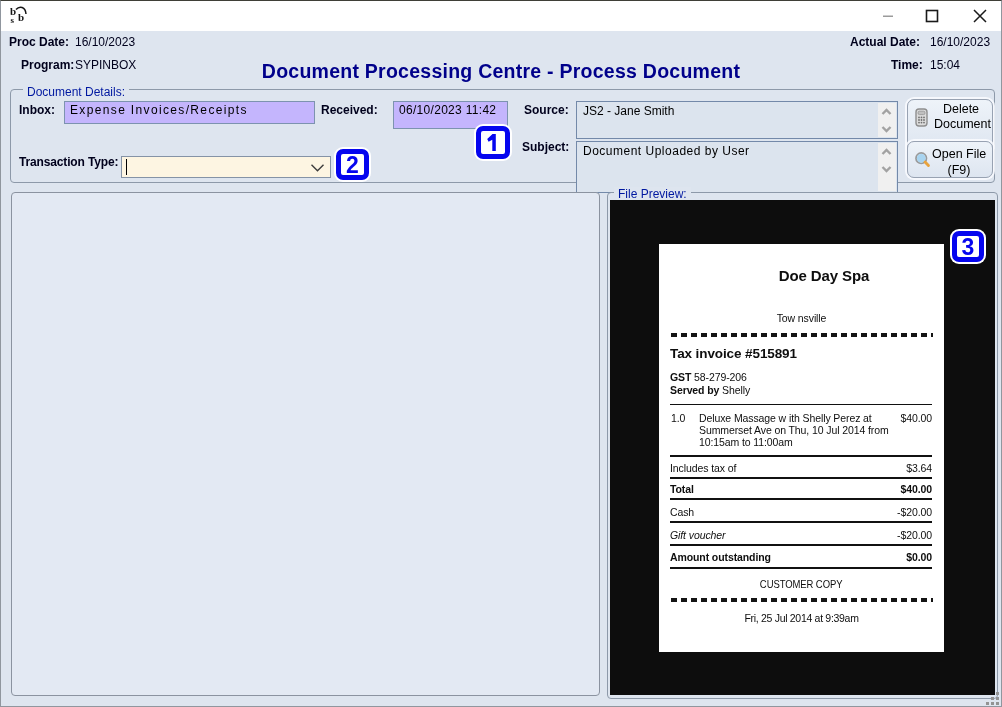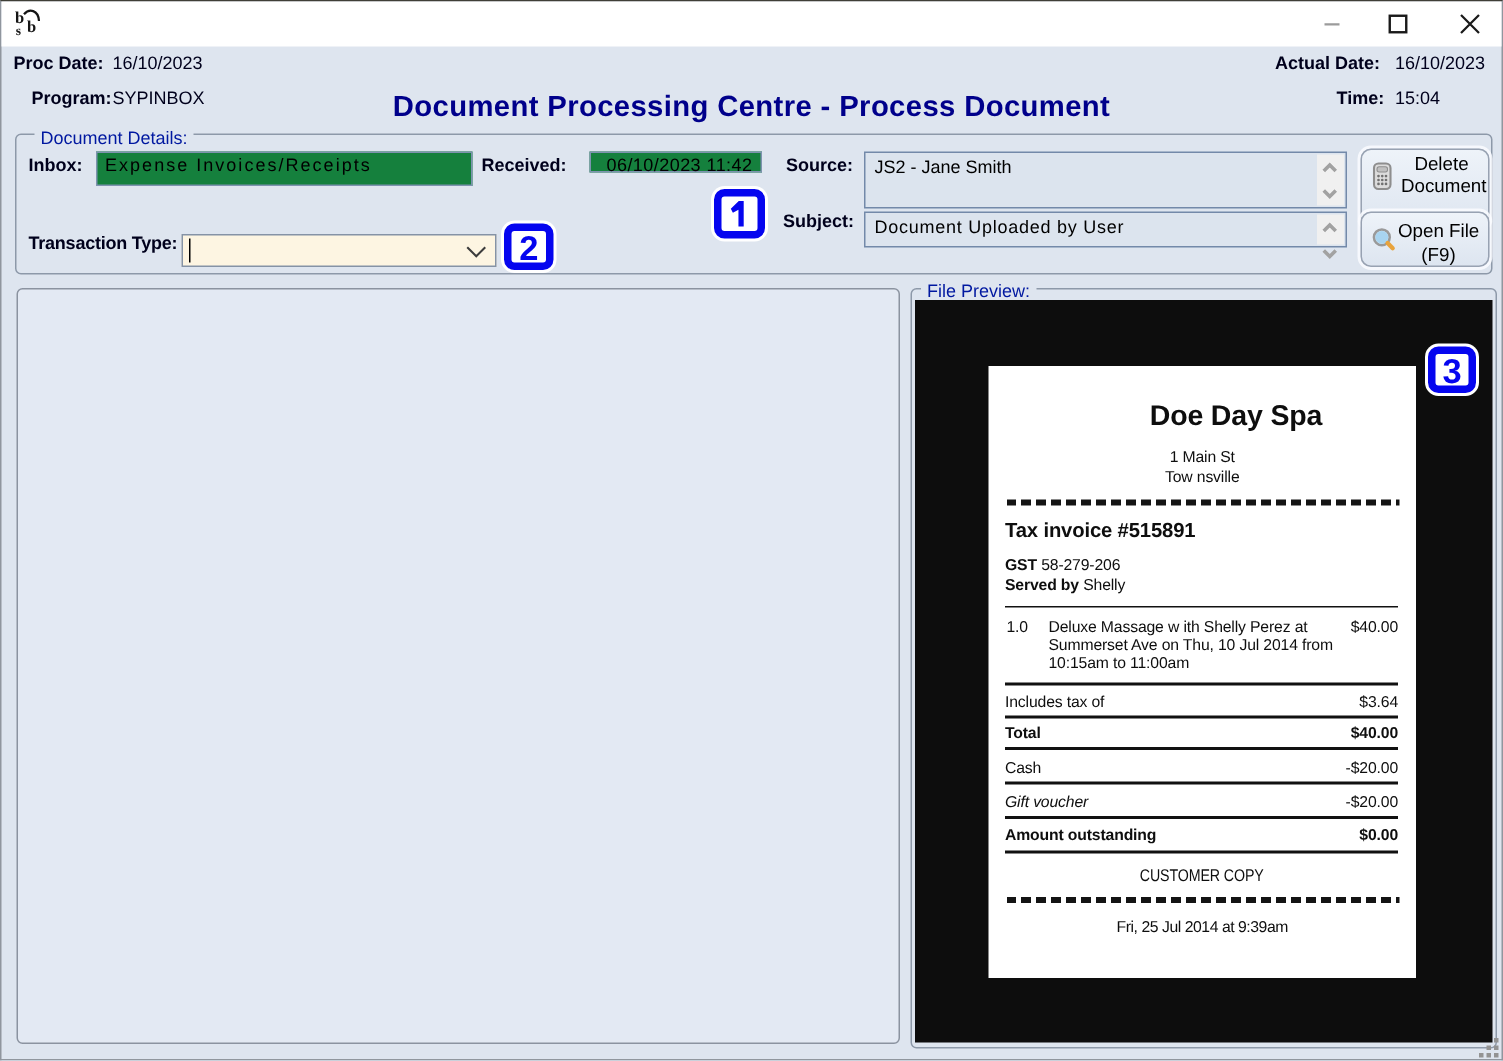--- a/index.html
+++ b/index.html
@@ -23,21 +23,21 @@
 .hlabel { position:absolute; font-size:12px; font-weight:bold; color:#00001c; white-space:nowrap; }
 .hvalue { position:absolute; font-size:12px; color:#00001c; white-space:nowrap; }
 #bbs-title { position:absolute; left:0; width:1000px; top:35px; text-align:center; font-size:24px; letter-spacing:0.8px; font-weight:bold; color:#00008b; }
 #bbs-sub { position:absolute; left:0; width:1000px; top:59px; text-align:center; font-size:19.5px; letter-spacing:0.25px; font-weight:bold; color:#00008b; }
 
 
 .groupbox { position:absolute; border:1px solid #8d99a9; border-radius:4px; }
 .grouplabel { position:absolute; font-size:12px; color:#0018a0; background:#dee5ef; padding:0 4px; white-space:nowrap; }
 
 .flabel { position:absolute; font-size:12px; font-weight:bold; color:#00001c; white-space:nowrap; }
-.field { position:absolute; background:#15803d; border:1px solid #7d93af; font-size:12px; color:#000; line-height:14px; padding-top:0.5px; padding-left:5px; white-space:nowrap; }
+.field { position:absolute; background:#c4b5fd; border:1px solid #7d93af; font-size:12px; color:#000; line-height:14px; padding-top:0.5px; padding-left:5px; white-space:nowrap; }
 .tarea { position:absolute; background:#dce4ee; border:1px solid #7389a9; font-size:12px; color:#000; }
 .tarea .txt { position:absolute; left:6px; top:1.5px; white-space:nowrap; }
 .sbar { position:absolute; right:1px; top:1px; bottom:1px; width:18px; background:#f0f0f0; }
 .chev { position:absolute; width:11px; height:11px; }
 
 .badge { position:absolute; background:#ffffff; border:5px solid #0505ef; border-radius:7px; box-shadow:0 0 0 2px #ffffff; color:#0505ef; font-weight:bold; font-size:23px; text-align:center; font-family:"Liberation Sans",sans-serif; }
 
 .btn { position:absolute; left:906px; width:86px; background:linear-gradient(180deg,#eef3f9,#dde5f0); border:1px solid #98a2b2; border-radius:7px; box-shadow:0 0 0 2px rgba(250,252,255,.85); color:#000; font-size:12.5px; text-align:center; }
 
 #combobox { position:absolute; left:120px; top:155px; width:210px; height:22px; background:#fdf5e2; border:1px solid #8593a6; }
@@ -88,35 +88,35 @@
   <div class="hvalue" style="left:929px; top:34px;">16/10/2023</div>
   <div class="hlabel" style="left:890px; top:57px;">Time:</div>
   <div class="hvalue" style="left:929px; top:57px;">15:04</div>
 
   <div class="groupbox" style="left:9px; top:88px; width:985px; height:94px;"></div>
   <div class="grouplabel" style="left:22px; top:84px;">Document Details:</div>
 
   <div class="flabel" style="left:18px; top:101.5px;">Inbox:</div>
   <div class="field" style="left:63px; top:100px; width:251px; height:23px; letter-spacing:1.35px;">Expense Invoices/Receipts</div>
   <div class="flabel" style="left:320px; top:101.5px;">Received:</div>
-  <div class="field" style="left:392px; top:100px; width:115px; height:14px; letter-spacing:0.3px;text-align:center;">06/10/2023 11:42</div>
+  <div class="field" style="left:392px; top:100px; width:115px; height:28px; letter-spacing:0.3px;">06/10/2023 11:42</div>
 
   <div class="flabel" style="left:523px; top:101.5px;">Source:</div>
   <div class="tarea" style="left:575px; top:100px; width:322px; height:38px;padding-left:48px;">
     <div class="txt">JS2 - Jane Smith</div>
     <div class="sbar"></div>
     <svg class="chev" style="right:5px; top:5px;" viewBox="0 0 11 11">
         <path d="M1.5 7 L5.5 3 L9.5 7" fill="none" stroke="#a2a2a2" stroke-width="2.4"></path>
       </svg>
     <svg class="chev" style="right:5px; top:21px;" viewBox="0 0 11 11">
         <path d="M1.5 4 L5.5 8 L9.5 4" fill="none" stroke="#a2a2a2" stroke-width="2.4"></path>
       </svg>
   </div>
   <div class="flabel" style="left:521px; top:138.5px;">Subject:</div>
-  <div class="tarea" style="left:575px; top:140px; width:322px; height:24px;">
+  <div class="tarea" style="left:575px; top:140px; width:322px; height:52px;">
     <div class="txt" style="letter-spacing:0.5px;">Document Uploaded by User</div>
     <div class="sbar"></div>
     <svg class="chev" style="right:5px; top:5px;" viewBox="0 0 11 11">
         <path d="M1.5 7 L5.5 3 L9.5 7" fill="none" stroke="#a2a2a2" stroke-width="2.4"></path>
       </svg>
     <svg class="chev" style="right:5px; top:21px;" viewBox="0 0 11 11">
         <path d="M1.5 4 L5.5 8 L9.5 4" fill="none" stroke="#a2a2a2" stroke-width="2.4"></path>
       </svg>
   </div>
 
@@ -161,22 +161,21 @@
     </svg>
     <div style="position:absolute; left:24px; right:6px; top:5px; line-height:15.5px; white-space:nowrap;">Open File<br>(F9)</div>
   </div>
 
   <div id="left-panel"></div>
   <div id="preview-group"></div>
   <div class="grouplabel" style="left:613px; top:186px;">File Preview:</div>
   <div id="preview-black"></div>
 
   <div id="receipt">
-    <div class="rc" style="top:23px; font-size:19px; font-weight:bold;padding-left:45px;">Doe Day Spa</div>
-    <div class="rc" style="top:55px; font-size:10.5px;">1 Main St</div>
+    <div class="rc" style="top:23px; font-size:15px; font-weight:bold;padding-left:45px;">Doe Day Spa</div>
     <div class="rc" style="top:67.5px; font-size:10.5px;">Tow nsville</div>
     <div class="dline" style="top:89px;"></div>
     <div class="r" style="left:11px; top:101.5px; font-size:13.5px; font-weight:bold;">Tax invoice #515891</div>
     <div class="r" style="left:11px; top:127px;"><b>GST</b> 58-279-206</div>
     <div class="r" style="left:11px; top:140px;"><b>Served by</b> Shelly</div>
     <div class="hline" style="top:159.5px;"></div>
     <div class="r" style="left:12px; top:167.6px;">1.0</div>
     <div class="r" style="left:40px; top:167.6px;">Deluxe Massage w ith Shelly Perez at</div>
     <div class="r" style="left:40px; top:180px;">Summerset Ave on Thu, 10 Jul 2014 from</div>
     <div class="r" style="left:40px; top:192.3px;">10:15am to 11:00am</div>

